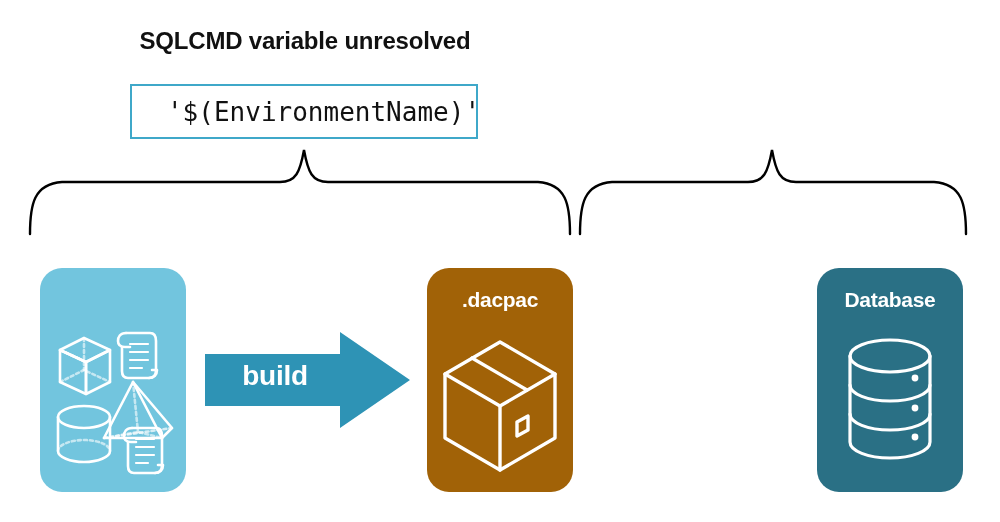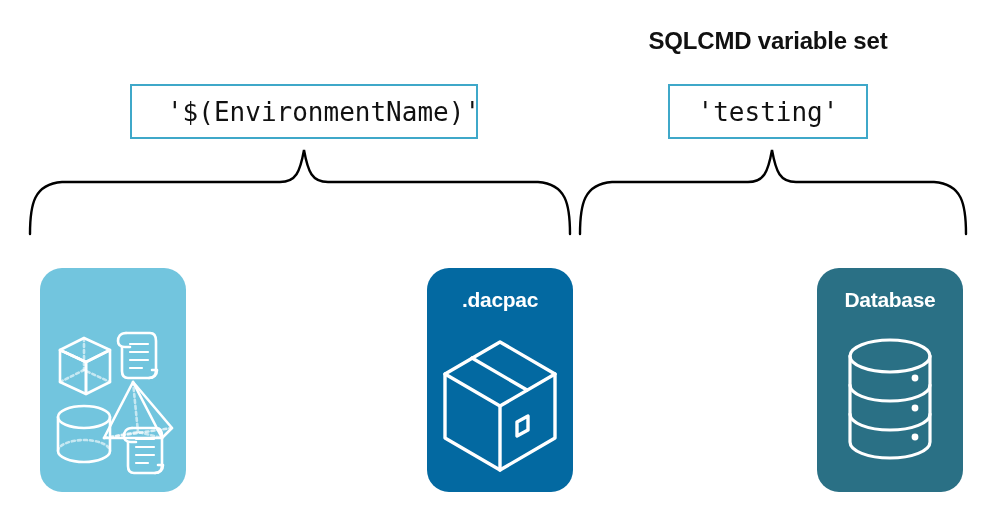--- a/index.html
+++ b/index.html
@@ -73,21 +73,21 @@
   
   .stage-box {
     position: absolute;
     top: 268px;
     width: 146px;
     height: 224px;
     border-radius: 22px;
     box-sizing: border-box;
   }
   #box-sqlproj  { left: 40px;  background: #72C5DE; }
-  #box-dacpac   { left: 427px; background: #0369a1; }
+  #box-dacpac   { left: 427px; background: #a16207; }
   #box-database { left: 817px; background: #2A7085; padding-left: 24px; }
 
   .box-title {
     position: absolute;
     left: 0;
     right: 0;
     top: 20px;
     text-align: center;
     font-family: "Liberation Sans", sans-serif;
     font-weight: bold;
@@ -128,26 +128,25 @@
     letter-spacing: -0.3px;
     white-space: nowrap;
     pointer-events: none;
   }
 </style>
 </head>
 <body>
 
 <div class="stage">
 
-
-  <div class="heading" id="heading-right">SQLCMD variable set</div>
+  <div class="heading" id="heading-left">SQLCMD variable unresolved</div>
+
 
   <div class="code-box" id="code-box-left">'$(EnvironmentName)'</div>
 
-  <div class="code-box" id="code-box-right">'testing'</div>
 
   <svg class="brace-svg" id="brace-left" width="544" height="88" viewBox="0 0 544 88">
     <path d="M 2 86
              C 2 56, 6 36, 34 34
              L 252 34
              C 268 34, 272 24, 276 2
              C 280 24, 284 34, 300 34
              L 510 34
              C 538 36, 542 56, 542 86"></path>
   </svg>
@@ -204,20 +203,26 @@
           <path d="M 92 108 L 116 108 C 120 108, 122 111, 122 116 L 122 145
                    C 122 150, 119 153, 115 153 L 94 153
                    C 90 153, 88 150, 88 146 L 88 122"></path>
           <path d="M 115 153 C 120 153, 123 150, 123 145 L 118 145"></path>
           <path d="M 96 119 L 114 119 M 96 127 L 114 127 M 96 135 L 114 135 M 96 143 L 108 143" stroke-width="2.2"></path>
         </g>
       </svg>
     </div>
   </div>
 
+  <div class="arrow" id="arrow-build">
+    <svg width="205" height="96" viewBox="0 0 205 96">
+      <path d="M 0 22 L 135 22 L 135 0 L 205 48 L 135 96 L 135 74 L 0 74 Z" fill="#2E93B5"></path>
+    </svg>
+    <div class="arrow-label">build</div>
+  </div>
 
   <div class="stage-box" id="box-dacpac">
     <div class="box-title">.dacpac</div>
     <div class="box-art">
       <svg width="146" height="165" viewBox="0 0 146 165" fill="none" stroke="#ffffff" stroke-width="3.4" stroke-linejoin="round" stroke-linecap="round">
 
         <path d="M 73 22 L 128 54 L 128 118 L 73 150 L 18 118 L 18 54 Z"></path>
         <path d="M 18 54 L 73 86 L 128 54"></path>
         <path d="M 73 86 L 73 150"></path>
 

